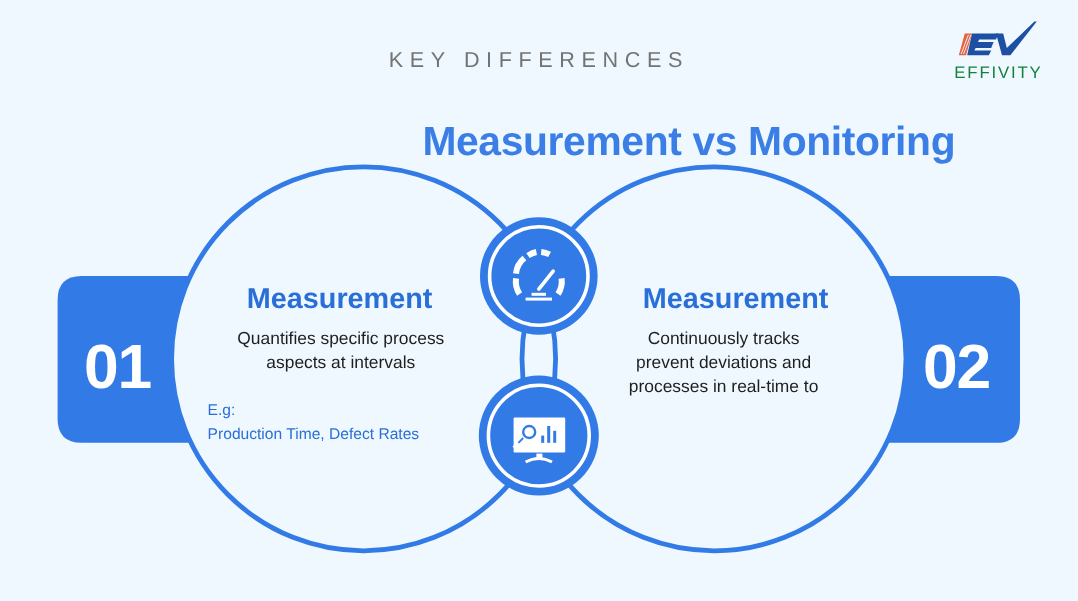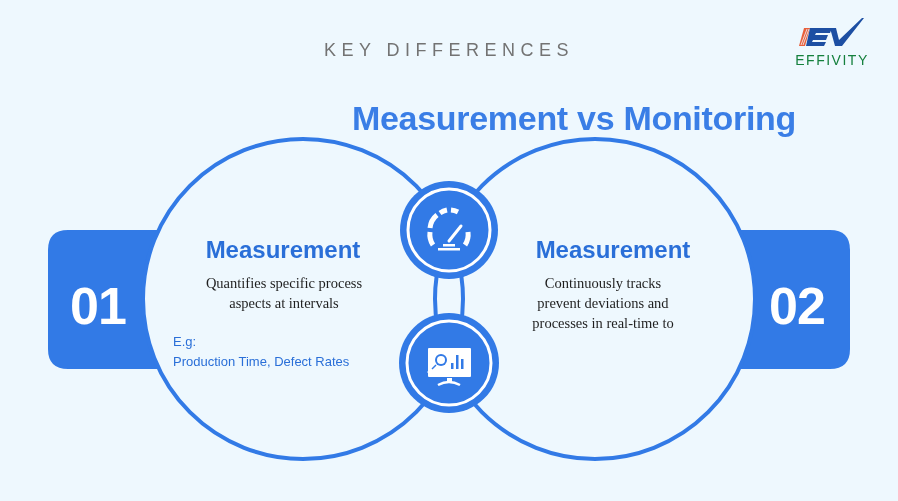--- a/index.html
+++ b/index.html
@@ -27,21 +27,21 @@
   svg.stage { position:absolute; left:0; top:0; }
   .num {
     position:absolute; font-size:52px; font-weight:700; color:#fff;
     width:90px; text-align:center; letter-spacing:-1px;
   }
   .head {
     position:absolute; font-size:24px; font-weight:700; color:#2a6fd8;
     text-align:center;
   }
   .desc {
-    position:absolute; font-size:14.5px; color:#1f1f1f; text-align:center; line-height:20px;font-family:Liberation Serif, serif;
+    position:absolute; font-size:14.5px; color:#1f1f1f; text-align:center; line-height:20px;
   }
   .eg {
     position:absolute; font-size:13px; color:#2a6fd8; text-align:left; line-height:20px;
   }
 </style>
 </head>
 <body>
 
 <div class="eyebrow">KEY DIFFERENCES</div>
 <div class="title">Measurement vs Monitoring</div>

